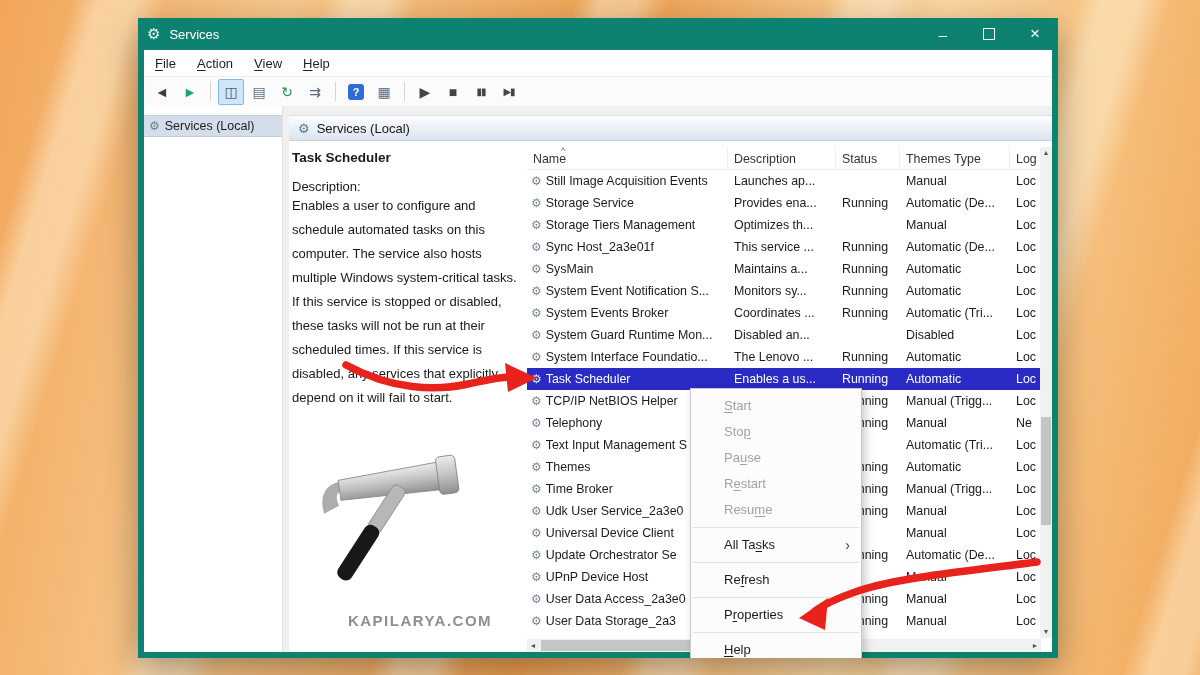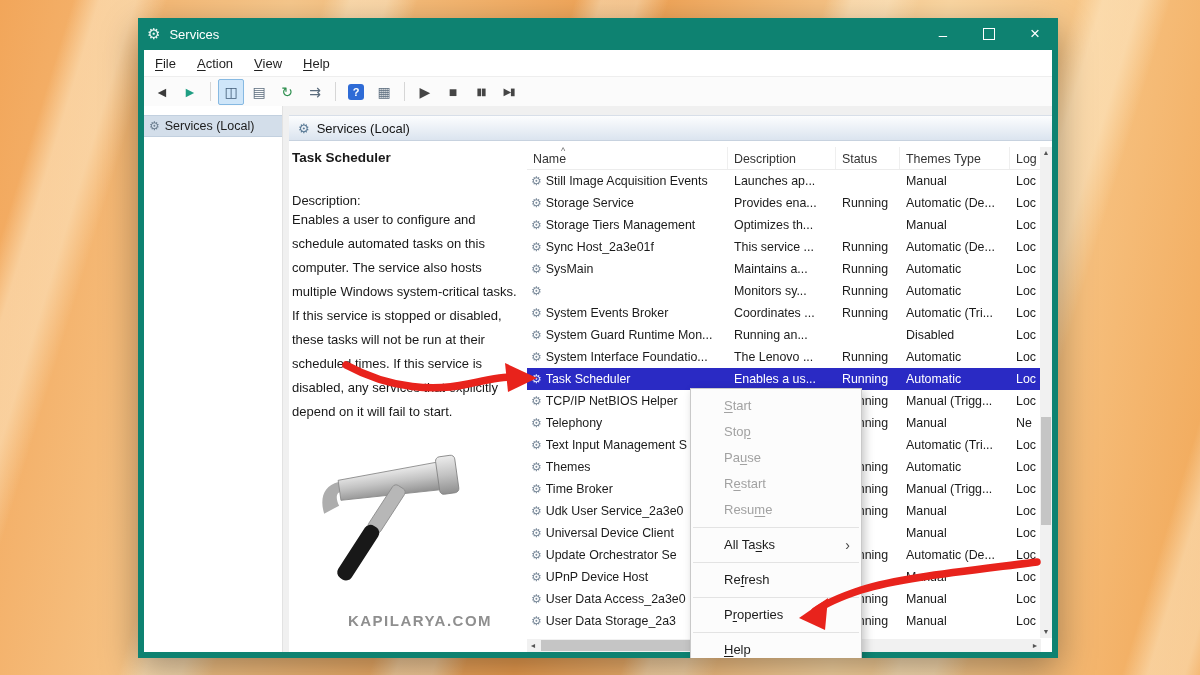--- a/index.html
+++ b/index.html
@@ -30,21 +30,21 @@
   .tree-item{height:20px;display:flex;align-items:center;gap:5px;background:#d3deea;border-top:1px solid #c2d0df;border-bottom:1px solid #c2d0df;padding-left:5px;font-size:12.5px;color:#1c1c1c;}
   .tree-gear{color:#6d7f91;font-size:12px;}
   .gapcol{width:6px;background:#f0f0f0;}
   .rightpanel{position:relative;flex:1;background:#fff;overflow:hidden;}
   .top-strip{position:absolute;top:0;left:0;right:0;height:9px;background:#f0f0f0;}
   .panel-header{position:absolute;top:9px;left:0;right:0;height:24px;display:flex;align-items:center;gap:7px;padding-left:9px;
     background:linear-gradient(#fcfdfe,#dbe4ef);border-top:1px solid #d8dfe9;border-bottom:1px solid #c7d2df;font-size:13px;color:#161616;}
   .panel-gear{color:#5a7a96;font-size:13px;}
   .desc{position:absolute;left:3px;top:44px;width:234px;color:#191919;}
   .svc-title{font-weight:bold;font-size:13.5px;}
-  .dlabel{margin-top:28px;font-size:13px;}
+  .dlabel{margin-top:14px;font-size:13px;}
   .dtext{margin:0;font-size:13px;line-height:24px;}
   .hammer{position:absolute;left:25px;top:344px;width:168px;height:160px;}
   .watermark{position:absolute;top:506px;left:0;width:238px;text-align:center;color:#8f8f8f;font-weight:bold;letter-spacing:1.5px;font-size:15px;padding-left:12px;}
   .list{position:absolute;left:238px;top:41px;right:11px;bottom:14px;font-size:12.4px;color:#1b1b1b;overflow:hidden;}
   .list-header{display:flex;height:22px;border-bottom:1px solid #ececec;color:#333;position:relative;}
   .hcell{display:flex;align-items:flex-end;padding:0 0 3px 6px;border-right:1px solid #efefef;box-sizing:border-box;position:relative;}
   .sort{position:absolute;top:-1px;left:34px;font-size:9px;color:#666;}
   .c1{width:201px;}.c2{width:108px;}.c3{width:64px;}.c4{width:110px;}.c5{width:30px;border-right:none !important;}
   .row{display:flex;height:22px;align-items:center;}
   .row .c{padding-left:6px;overflow:hidden;white-space:nowrap;box-sizing:border-box;height:22px;line-height:22px;}
@@ -246,20 +246,21 @@
                     <span>SysMain</span>
                   </div>
                   <div class="c c2">Maintains a...</div>
                   <div class="c c3">Running</div>
                   <div class="c c4">Automatic</div>
                   <div class="c c5">Loc</div>
                 </div>
                 <div class="row">
                   <div class="c c1 namecell">
                     <span class="gear">⚙</span>
+                    <span>System Event Notification S...</span>
                   </div>
                   <div class="c c2">Monitors sy...</div>
                   <div class="c c3">Running</div>
                   <div class="c c4">Automatic</div>
                   <div class="c c5">Loc</div>
                 </div>
                 <div class="row">
                   <div class="c c1 namecell">
                     <span class="gear">⚙</span>
                     <span>System Events Broker</span>
@@ -267,21 +268,21 @@
                   <div class="c c2">Coordinates ...</div>
                   <div class="c c3">Running</div>
                   <div class="c c4">Automatic (Tri...</div>
                   <div class="c c5">Loc</div>
                 </div>
                 <div class="row">
                   <div class="c c1 namecell">
                     <span class="gear">⚙</span>
                     <span>System Guard Runtime Mon...</span>
                   </div>
-                  <div class="c c2">Running an...</div>
+                  <div class="c c2">Disabled an...</div>
                   <div class="c c3"></div>
                   <div class="c c4">Disabled</div>
                   <div class="c c5">Loc</div>
                 </div>
                 <div class="row">
                   <div class="c c1 namecell">
                     <span class="gear">⚙</span>
                     <span>System Interface Foundatio...</span>
                   </div>
                   <div class="c c2">The Lenovo ...</div>

